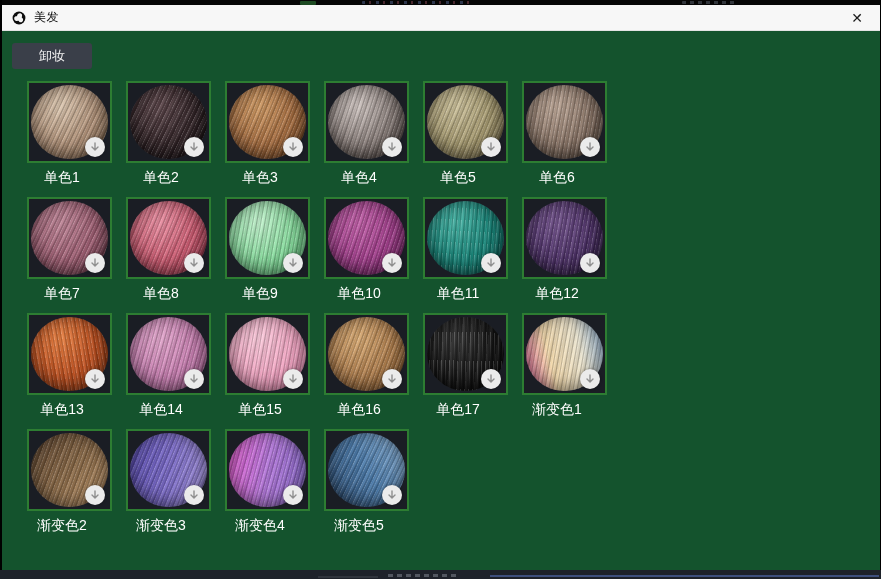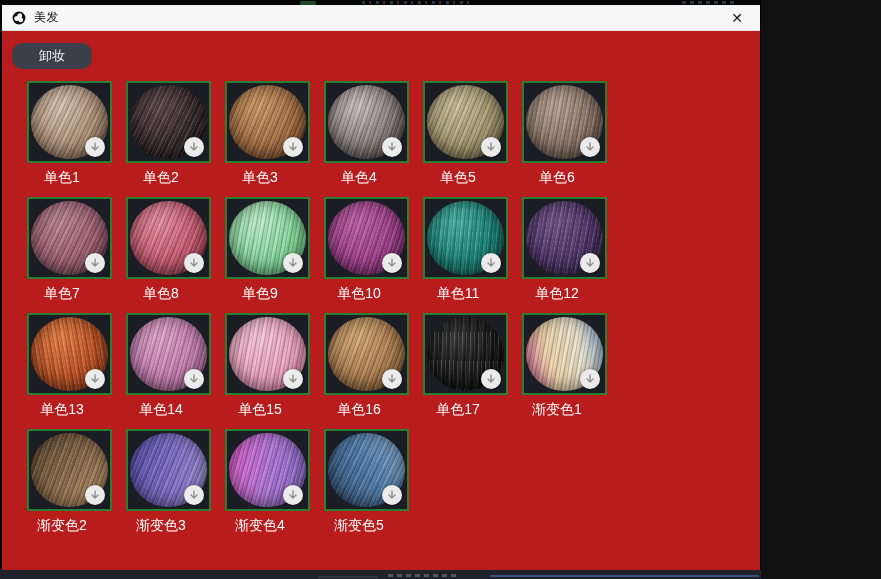--- a/index.html
+++ b/index.html
@@ -1,21 +1,21 @@
 <!DOCTYPE html>
 <html><head>
 <meta charset="utf-8">
 <style>
   * { margin:0; padding:0; box-sizing:border-box; }
   html,body { background:#111; }
   body { font-family:"Liberation Sans","DejaVu Sans",sans-serif; }
 
   .window {
-    position:relative; width:761px; height:579px;
-    background:#b91c1c; overflow:hidden;
+    position:relative; width:881px; height:579px;
+    background:#14532d; overflow:hidden;
   }
   .edge { position:absolute; top:0; bottom:0; background:#000; }
   .edge-left { left:0; width:2px; }
   .edge-right { right:0; width:1px; }
 
   
   .top-strip { position:absolute; top:0; left:0; right:0; height:5px; background:#060606; }
   .frag { position:absolute; border-radius:1px; }
   .frag-green  { left:300px; top:1px; width:16px; height:4px; background:#1d4a22; }
   .frag-specks { left:362px; top:1px; width:110px; height:3px;
@@ -32,21 +32,21 @@
   .obs-logo { width:14px; height:14px; display:inline-block; margin-right:8px; }
   .title-text { font-size:12px; color:#111; letter-spacing:.5px; }
   .close-btn {
     margin-left:auto; width:22px; height:22px; display:flex; align-items:center; justify-content:center;
     font-size:14px; color:#1a1a1a; cursor:pointer; margin-right:2px;
   }
 
   
   .remove-btn {
     position:absolute; left:12px; top:43px; width:80px; height:26px;
-    background:#3a3f49; border:none; border-radius:11px;
+    background:#3a3f49; border:none; border-radius:3px;
     color:#f2f2f2; font-size:13px; font-family:inherit; cursor:pointer;
   }
 
   
   .grid {
     position:absolute; left:12px; top:81px;
     display:grid; grid-template-columns:repeat(6,85px);
     column-gap:14px; row-gap:11px;
   }
   .tile { width:85px; cursor:pointer;padding-left:15px; }

